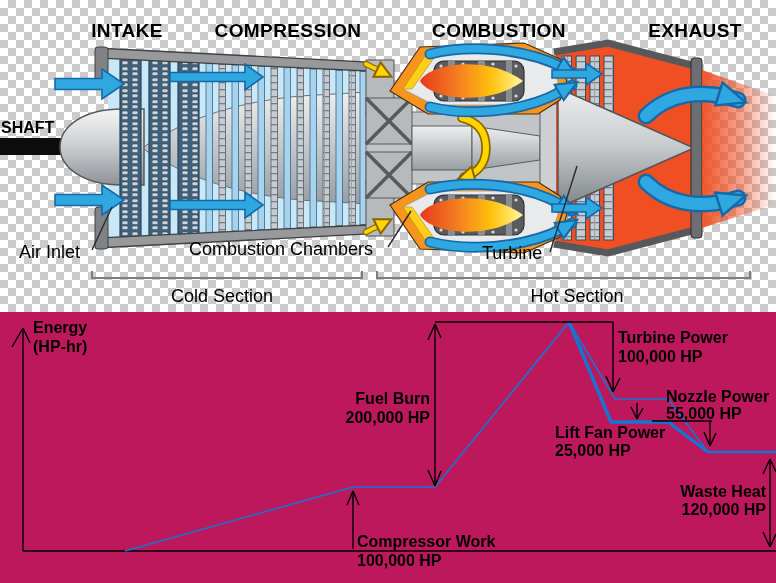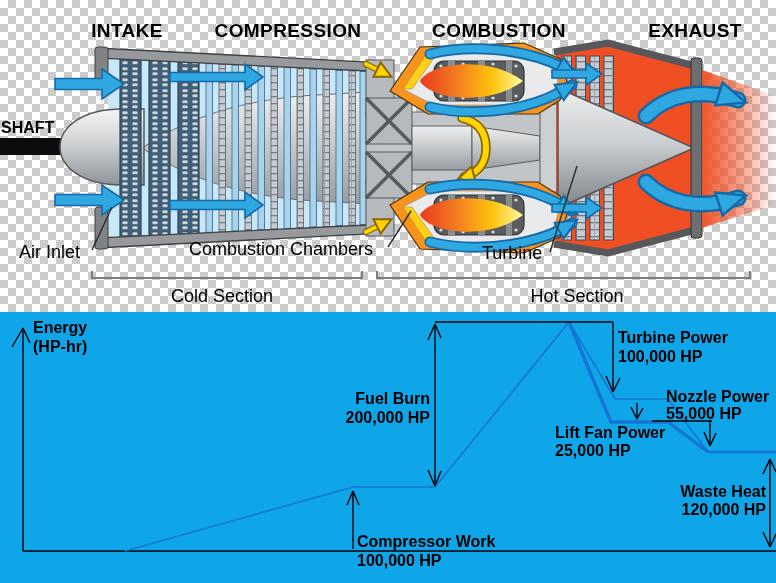--- a/index.html
+++ b/index.html
@@ -2,21 +2,21 @@
 <html><head>
 <meta charset="utf-8">
 <style>
   html,body{margin:0;padding:0;background:#fff;}
   body{width:776px;height:583px;overflow:hidden;font-family:"Liberation Sans",sans-serif;}
   .stage{position:relative;width:616px;height:583px;}
   .engine-area{position:absolute;left:0;top:0;width:776px;height:312px;
     background-color:#fff;
     background-image:conic-gradient(#cbcbcb 25%,#ffffff 0 50%,#cbcbcb 0 75%,#ffffff 0);
     background-size:16px 16px;}
-  .chart-area{position:absolute;left:0;top:312px;width:776px;height:271px;background:#0ea5e9;}
+  .chart-area{position:absolute;left:0;top:312px;width:776px;height:271px;background:#be185d;}
   svg{display:block;}
   text{fill:#000;}
   .sect{font-size:19px;font-weight:700;letter-spacing:.4px;}
   .plabel{font-size:18px;}
   .shaftlabel{font-size:16px;font-weight:700;}
   .clabel{font-size:16px;font-weight:700;}
 </style>
 </head>
 <body>
 

